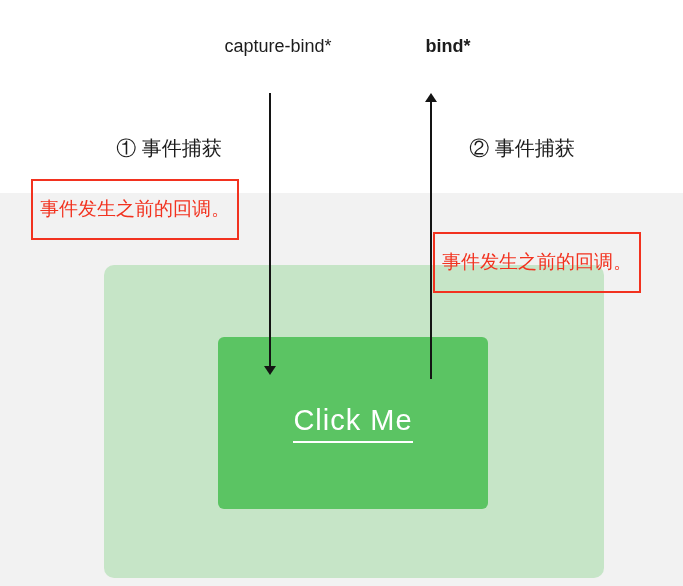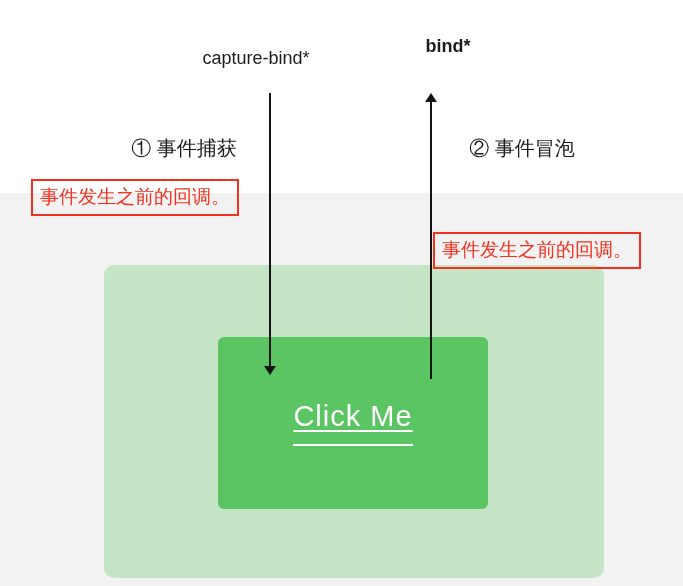--- a/index.html
+++ b/index.html
@@ -31,54 +31,53 @@
     background: #5bc463;
     border-radius: 6px;
     display: flex;
     align-items: center;
     justify-content: center;
   }
   .click-me {
     color: #ffffff;
     font-size: 29px;
     letter-spacing: 1px;
-    text-decoration: underline;
     text-decoration-thickness: 2px;
     text-underline-offset: 4px;
     border-bottom: 2px solid #ffffff;
-    padding-bottom: 11px;
+    padding-bottom: 4px;
     cursor: pointer;
   }
   .top-label {
     position: absolute;
     top: 36px;
     transform: translateX(-50%);
     font-size: 18px;
     color: #1c1c1c;
     white-space: nowrap;
   }
-  .top-label.capture { left: 256px; margin-top: 12px; }
+  .top-label.capture { left: 278px; }
   .top-label.bind    { left: 448px; font-weight: bold; }
   .phase-label {
     position: absolute;
     top: 135px;
     transform: translateX(-50%);
     font-size: 20px;
     color: #1c1c1c;
     white-space: nowrap;
   }
-  .phase-label.capture { left: 184px; }
+  .phase-label.capture { left: 169px; }
   .phase-label.bubble  { left: 522px; }
   .red-note {
     position: absolute;
     border: 2px solid #f2321f;
     color: #f2321f;
     font-size: 19px;
     line-height: 1.3;
-    padding: 4px 7px;
+    padding: 16px 7px;
     white-space: nowrap;
     background: transparent;
     z-index: 5;
   }
   .red-note.before { left: 31px;  top: 179px; }
   .red-note.after  { left: 433px; top: 232px; }
   .arrow { position: absolute; z-index: 4; }
   .arrow .line {
     position: absolute;
     left: 50%;
@@ -115,21 +114,21 @@
 <div class="page">
 
   <div class="gray-band"></div>
 
   <div class="top-label capture">capture-bind*</div>
 
   <div class="top-label bind">bind*</div>
 
   <div class="phase-label capture">① 事件捕获</div>
 
-  <div class="phase-label bubble">② 事件冒泡</div>
+  <div class="phase-label bubble">② 事件捕获</div>
 
   <div class="red-note before">事件发生之前的回调。</div>
 
   <div class="red-note after">事件发生之前的回调。</div>
 
   <div class="outer-box"></div>
 
   <div class="inner-box">
     <span class="click-me">Click Me</span>
   </div>

